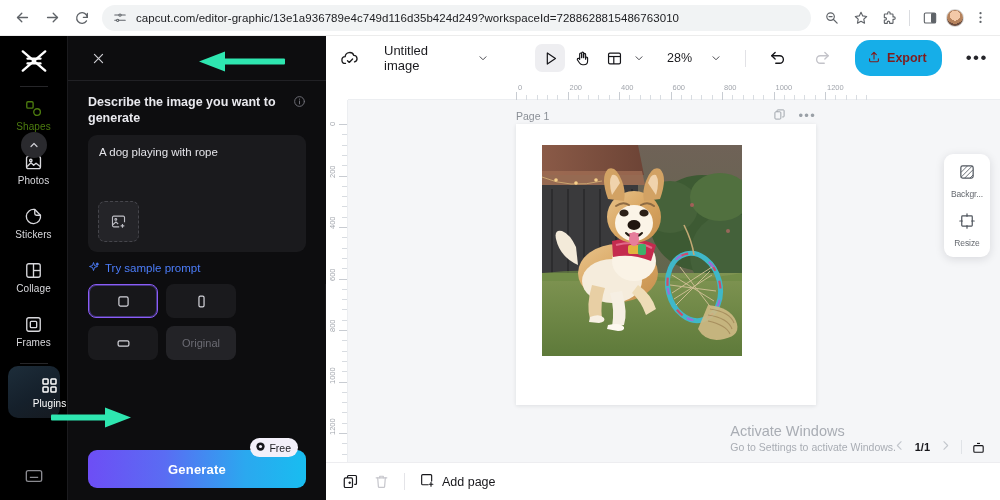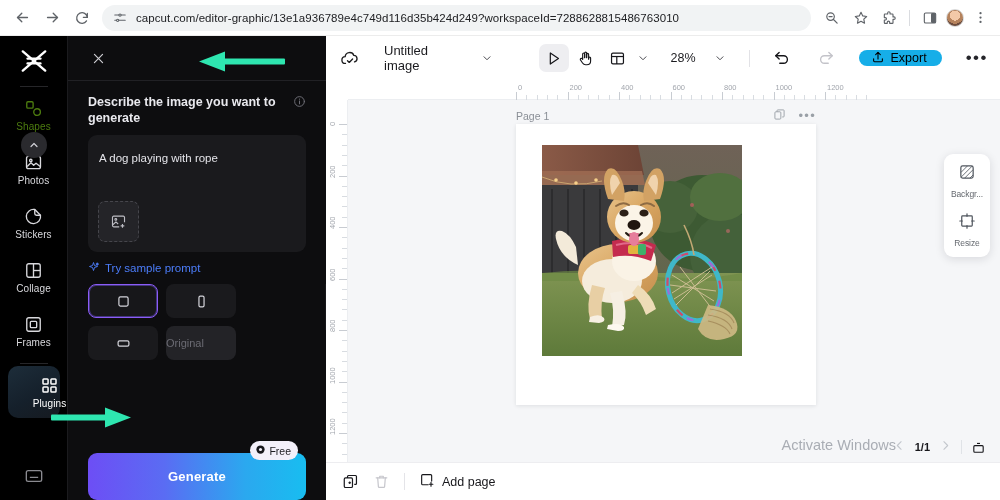--- a/index.html
+++ b/index.html
@@ -76,21 +76,21 @@
   .panel-head{height:44px;display:flex;align-items:center;justify-content:space-between;}
   .panel-title{font-size:15.5px;font-weight:700;color:#fff;letter-spacing:.1px}
   .panel-close{color:#cfcfd4;width:20px;height:20px;display:flex;align-items:center;justify-content:center}
   .panel-rule{height:1px;background:#212125;margin:0 -20px}
   .sec-label{
     font-size:12.5px;font-weight:700;color:#e9e9ee;margin-top:13px;line-height:16px;
     display:flex;align-items:flex-start;justify-content:space-between;gap:8px;
   }
   .info-i{flex:none;color:#6e6e76;margin-top:1px}
   .prompt-box{
-    margin-top:9px;background:#1a1a1d;border-radius:9px;height:117px;padding:16px 11px;
+    margin-top:9px;background:#1a1a1d;border-radius:9px;height:117px;padding:10px 11px;
     position:relative;
   }
   .prompt-text{font-size:11.5px;color:#e4e4e9;line-height:15px}
   .add-img{
     position:absolute;left:10px;bottom:10px;width:41px;height:41px;border-radius:7px;
     background:#242428;border:1px dashed #46464c;display:flex;align-items:center;
     justify-content:center;color:#bdbdc4;
   }
   .sample{
     margin-top:9px;display:flex;align-items:center;gap:5px;
@@ -101,25 +101,25 @@
     width:70px;height:34px;border-radius:8px;background:#1a1a1d;border:1px solid transparent;
     display:flex;align-items:center;justify-content:center;color:#d5d5db;
   }
   .ratio.sel{
     border:1px solid #8b5cf6;
     background:#17171a;
     box-shadow:0 0 0 1px rgba(124,93,250,.45) inset;
   }
   .ratio-extra{
     width:70px;height:34px;border-radius:8px;background:#232327;display:flex;
-    align-items:center;font-size:11px;color:#6b6b73;
-  }
-  .gen-wrap{position:absolute;left:20px;right:20px;bottom:0}
+    align-items:center;justify-content:center;font-size:11px;color:#6b6b73;
+  }
+  .gen-wrap{position:absolute;left:20px;right:20px;bottom:12px}
   .gen-btn{
-    height:47px;border-radius:9px;
+    height:38px;border-radius:9px;
     background:linear-gradient(90deg,#6d4ef5 0%,#5a6cf3 35%,#2ba8ef 72%,#18bdf0 100%);
     display:flex;align-items:center;justify-content:center;
     font-size:13px;font-weight:700;color:#fff;letter-spacing:.2px;text-align:center;
   }
   .free-badge{
     position:absolute;right:8px;top:-12px;background:#f3f0fa;border-radius:11px;height:19px;
     display:flex;align-items:center;gap:3px;padding:0 7px 0 5px;
     font-size:10.5px;color:#1d1d22;font-weight:400;
   }
   .collapse-handle{
@@ -136,21 +136,21 @@
   .chev{color:#4a4a50;display:flex;align-items:center;margin-left:6px}
   .tools{display:flex;align-items:center;gap:2px;margin-left:34px}
   .tool{width:30px;height:28px;border-radius:7px;display:flex;align-items:center;justify-content:center;color:#16161a}
   .tool.on{background:#eeeef1}
   .zoom-val{font-size:12.5px;color:#1b1b1f;margin-left:10px}
   .sep{width:1px;height:17px;background:#e2e2e6;margin:0 11px}
   .undo{color:#16161a;display:flex;align-items:center}
   .redo{color:#c3c3c9;display:flex;align-items:center;margin-left:14px}
   .spacer{flex:1}
   .export{
-    height:16px;border-radius:15px;background:#16aee8;color:#000000;font-size:12.5px;font-weight:400;
+    height:36px;border-radius:15px;background:#16aee8;color:#7f1d1d;font-size:12.5px;font-weight:700;
     display:flex;align-items:center;gap:6px;padding:0 15px 0 12px;
   }
   .more-dots{color:#25252a;margin-left:12px;font-size:17px;letter-spacing:1.5px;line-height:10px}
 
   
   .canvas-area{flex:1;position:relative;background:#f5f6f8;min-width:0;overflow:hidden}
   .ruler-h{
     position:absolute;top:0;left:0;right:0;height:20px;background:#fff;z-index:4;
     border-bottom:1px solid #eceef1;
   }
@@ -723,20 +723,21 @@
                 <path d="M84 88q8 8 16 0" stroke="#231a12" stroke-width="2" fill="none" stroke-linecap="round"></path>
                 <path d="M87 88q5 16 10 0z" fill="#e0738f"></path>
                 <ellipse cx="92" cy="94" rx="5" ry="7" fill="#e67e9b"></ellipse>
               </g>
             </svg>
           </div>
         </div>
 
         <div class="watermark">
           <div class="wm1">Activate Windows</div>
+          <div class="wm2">Go to Settings to activate Windows.</div>
         </div>
       </div>
 
       <div class="float-panel">
         <div class="fp-item">
           <span>
             <svg width="18" height="18" viewBox="0 0 24 24" fill="none" stroke="currentColor" stroke-width="1.6">
                 <rect x="3.8" y="3.8" width="16.4" height="16.4" rx="2.4"></rect>
                 <path d="M4 12.5L12.5 4M4 19L19 4M9 20l11-11M16 20l4-4" stroke-width="1.1"></path>
               </svg>

